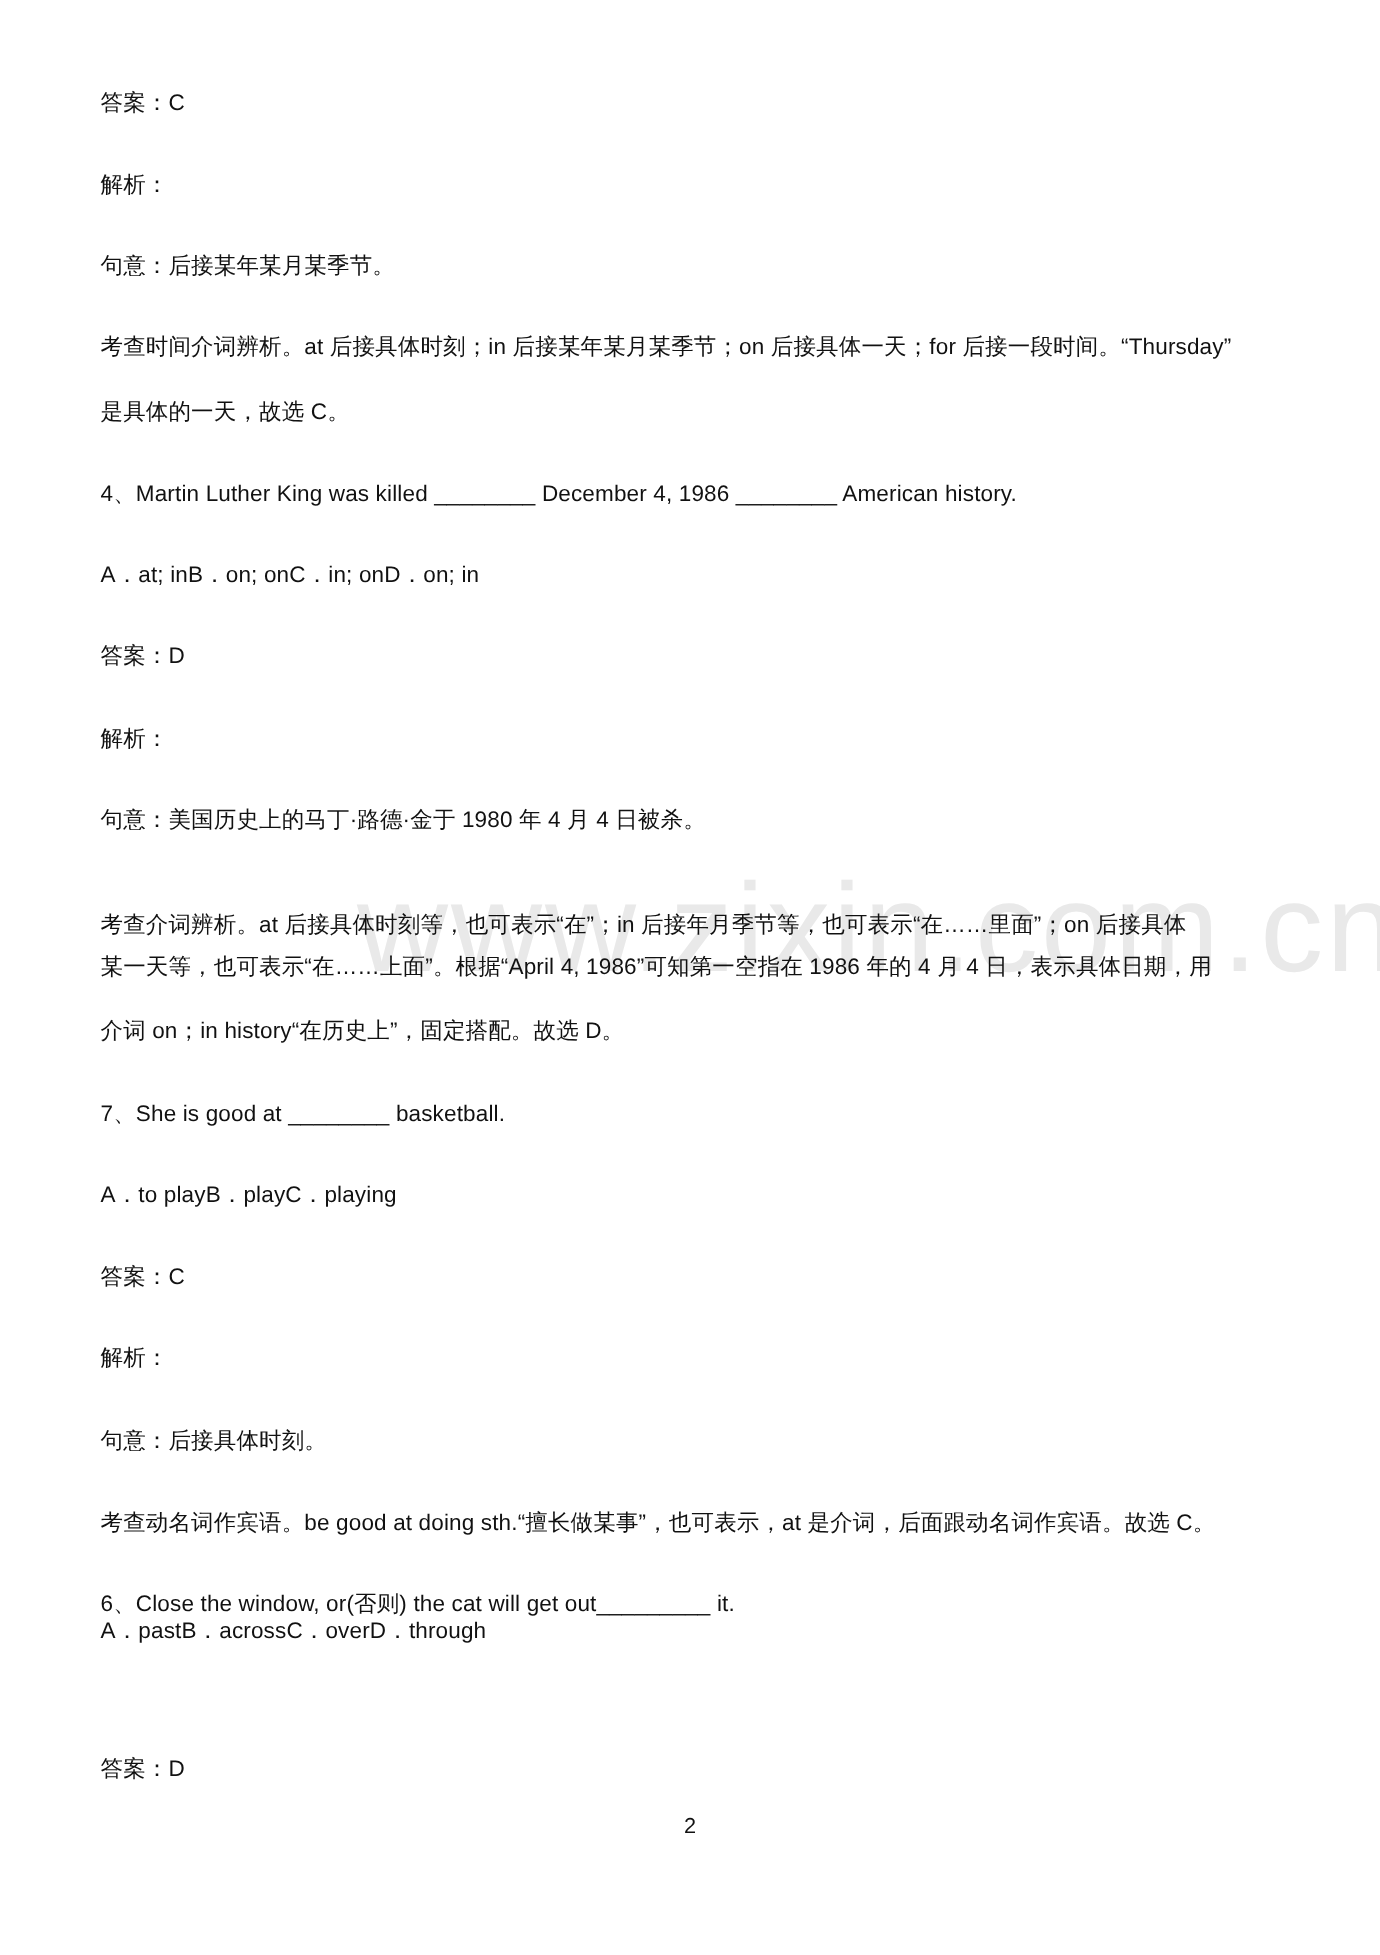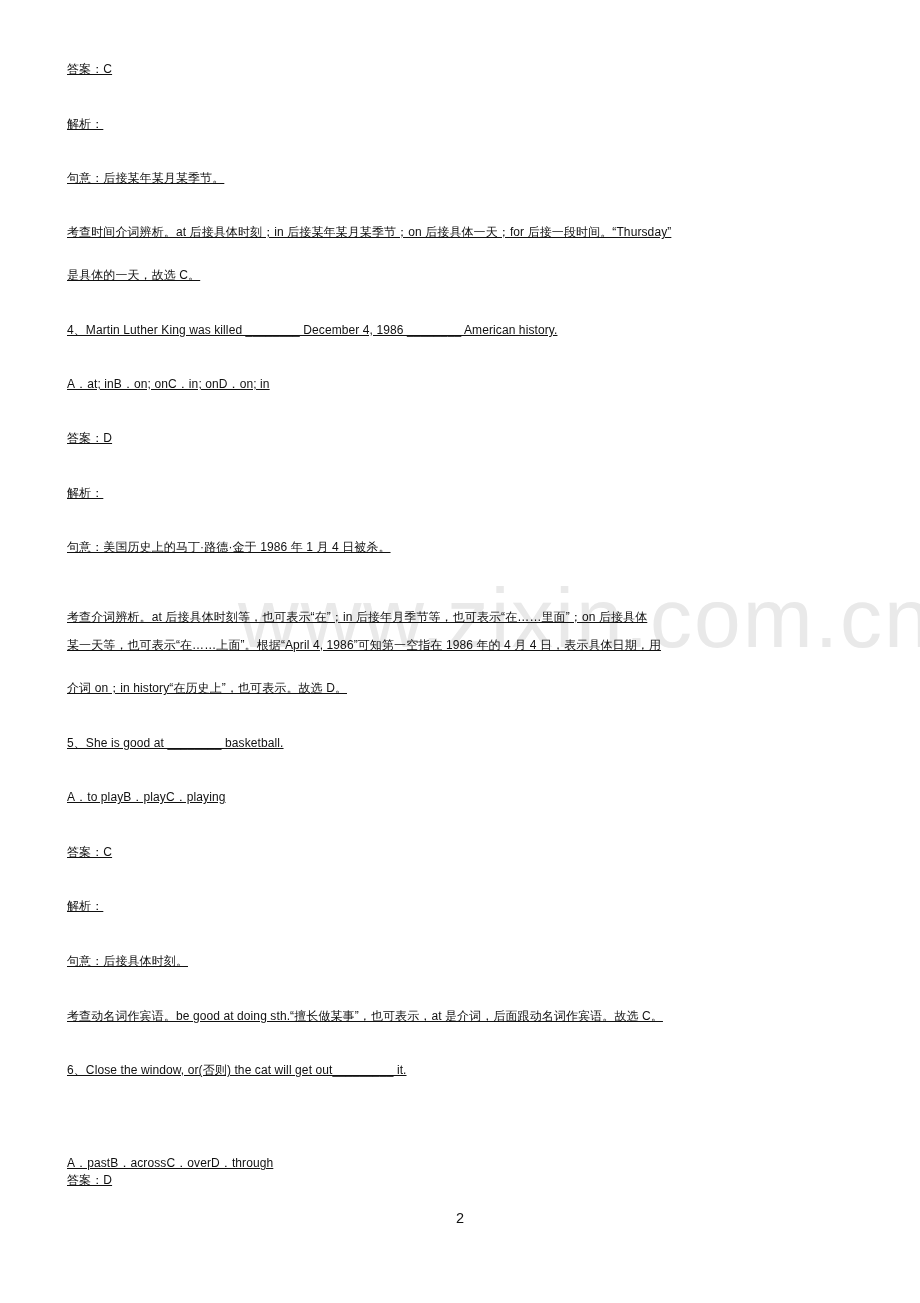--- a/index.html
+++ b/index.html
@@ -17,25 +17,24 @@
     }
     .page {
       position: absolute;
       left: 0; top: 0;
       width: 920px;
       height: 1303px;
     }
     .line {
       position: absolute;
       left: 67px;
-      font-size: 12px;
+      font-size: 15px;
       line-height: 20px;
       white-space: nowrap;
       letter-spacing: 0.1px;
-      text-decoration: underline;
     }
     .watermark {
       position: absolute;
       left: 238px;
       top: 568px;
       font-family: "Liberation Sans", "DejaVu Sans", sans-serif;
       font-size: 84px;
       line-height: 100px;
       color: #e9e9e9;
       letter-spacing: 2px;
@@ -64,31 +63,31 @@
     <div class="line" style="top:59px">答案：C</div>
     <div class="line" style="top:114px">解析：</div>
     <div class="line" style="top:168px">句意：后接某年某月某季节。</div>
     <div class="line" style="top:222px">考查时间介词辨析。at 后接具体时刻；in 后接某年某月某季节；on 后接具体一天；for 后接一段时间。“Thursday”</div>
     <div class="line" style="top:265px">是具体的一天，故选 C。</div>
 
     <div class="line" style="top:320px">4、Martin Luther King was killed ________ December 4, 1986 ________ American history.</div>
     <div class="line" style="top:374px">A．at; inB．on; onC．in; onD．on; in</div>
     <div class="line" style="top:428px">答案：D</div>
     <div class="line" style="top:483px">解析：</div>
-    <div class="line" style="top:537px">句意：美国历史上的马丁·路德·金于 1986 年 1 月 4 日被杀。</div>
+    <div class="line" style="top:537px">句意：美国历史上的马丁·路德·金于 1980 年 4 月 4 日被杀。</div>
     <div class="line" style="top:607px">考查介词辨析。at 后接具体时刻等，也可表示“在”；in 后接年月季节等，也可表示“在……里面”；on 后接具体</div>
     <div class="line" style="top:635px">某一天等，也可表示“在……上面”。根据“April 4, 1986”可知第一空指在 1986 年的 4 月 4 日，表示具体日期，用</div>
-    <div class="line" style="top:678px">介词 on；in history“在历史上”，也可表示。故选 D。</div>
+    <div class="line" style="top:678px">介词 on；in history“在历史上”，固定搭配。故选 D。</div>
 
-    <div class="line" style="top:733px">5、She is good at ________ basketball.</div>
+    <div class="line" style="top:733px">7、She is good at ________ basketball.</div>
     <div class="line" style="top:787px">A．to playB．playC．playing</div>
     <div class="line" style="top:842px">答案：C</div>
     <div class="line" style="top:896px">解析：</div>
     <div class="line" style="top:951px">句意：后接具体时刻。</div>
     <div class="line" style="top:1006px">考查动名词作宾语。be good at doing sth.“擅长做某事”，也可表示，at 是介词，后面跟动名词作宾语。故选 C。</div>
 
     <div class="line" style="top:1060px">6、Close the window, or(否则) the cat will get out_________ it.</div>
-    <div class="line" style="top:1153px">A．pastB．acrossC．overD．through</div>
+    <div class="line" style="top:1078px">A．pastB．acrossC．overD．through</div>
     <div class="line" style="top:1170px">答案：D</div>
 
     <div class="page-number">2</div>
   </div>
 </div>
 
 </body></html>

